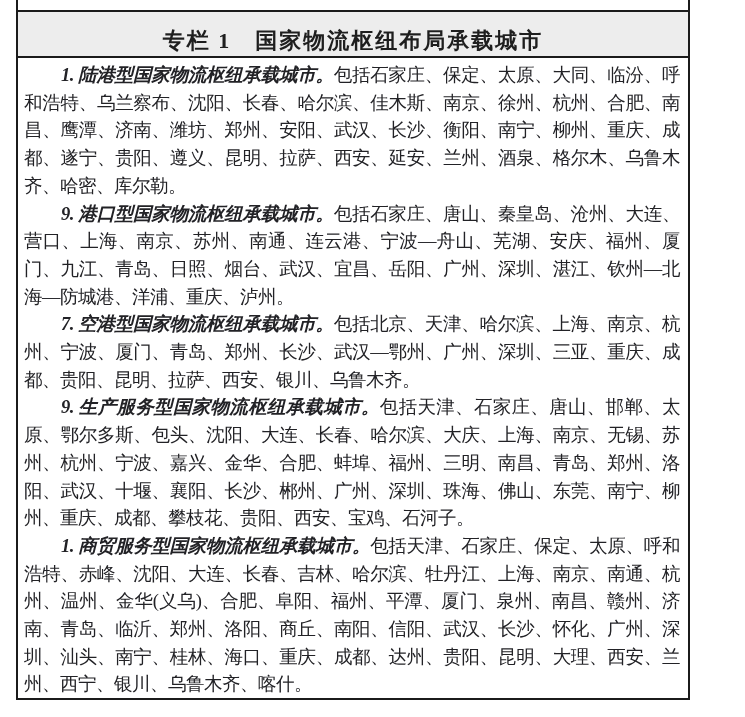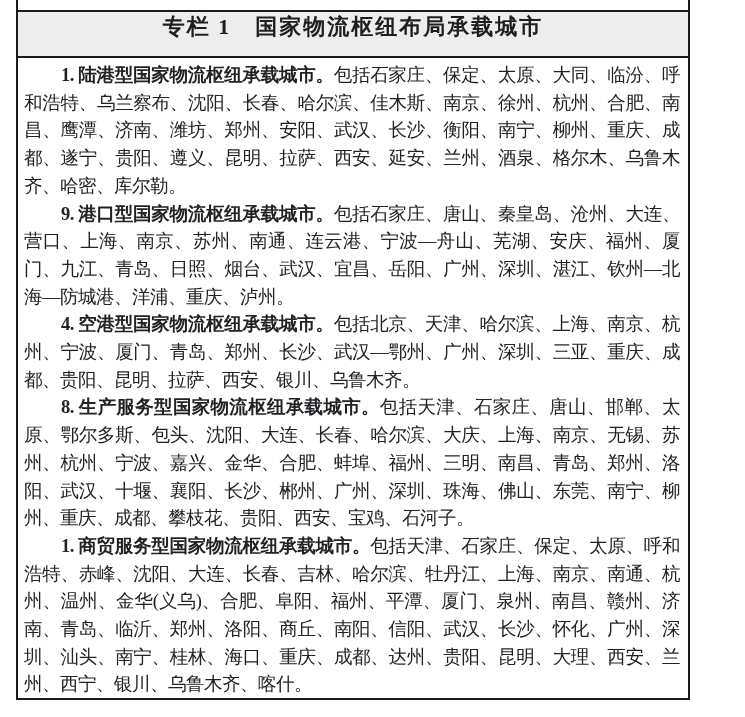--- a/index.html
+++ b/index.html
@@ -32,21 +32,21 @@
     box-sizing: border-box;
     border: 2px solid #1b1b1b;
     background: #ffffff;
   }
   .panel-header {
     box-sizing: border-box;
     height: 46px;
     background: #ededed;
     border-bottom: 2px solid #1b1b1b;
     display: flex;
-    align-items: flex-start;
+    align-items: flex-end;
     justify-content: center;
   }
   .panel-title {
     font-size: 22px;
     font-weight: bold;
     color: #1e1e1e;
     letter-spacing: 2px;
     white-space: pre;
   }
   .panel-body {
@@ -59,32 +59,33 @@
     letter-spacing: -0.5px;
     text-align: justify;
     color: #222226;
   }
   .panel-body p {
     margin: 0;
     text-indent: 2em;
   }
   .sec-heading {
     font-weight: bold;
+    font-style: italic;
   }
 </style>
 </head>
 <body>
 
 <div class="border-stub stub-left"></div>
 <div class="border-stub stub-right"></div>
 
 <div class="panel">
   <div class="panel-header">
     <span class="panel-title">专栏 1　国家物流枢纽布局承载城市</span>
   </div>
   <div class="panel-body">
     <p><b class="sec-heading">1. 陆港型国家物流枢纽承载城市。</b><span>包括石家庄、保定、太原、大同、临汾、呼和浩特、乌兰察布、沈阳、长春、哈尔滨、佳木斯、南京、徐州、杭州、合肥、南昌、鹰潭、济南、潍坊、郑州、安阳、武汉、长沙、衡阳、南宁、柳州、重庆、成都、遂宁、贵阳、遵义、昆明、拉萨、西安、延安、兰州、酒泉、格尔木、乌鲁木齐、哈密、库尔勒。</span></p>
     <p><b class="sec-heading">9. 港口型国家物流枢纽承载城市。</b><span>包括石家庄、唐山、秦皇岛、沧州、大连、营口、上海、南京、苏州、南通、连云港、宁波—舟山、芜湖、安庆、福州、厦门、九江、青岛、日照、烟台、武汉、宜昌、岳阳、广州、深圳、湛江、钦州—北海—防城港、洋浦、重庆、泸州。</span></p>
-    <p><b class="sec-heading">4. 空港型国家物流枢纽承载城市。</b><span>包括北京、天津、哈尔滨、上海、南京、杭州、宁波、厦门、青岛、郑州、长沙、武汉—鄂州、广州、深圳、三亚、重庆、成都、贵阳、昆明、拉萨、西安、银川、乌鲁木齐。</span></p>
-    <p><b class="sec-heading">8. 生产服务型国家物流枢纽承载城市。</b><span>包括天津、石家庄、唐山、邯郸、太原、鄂尔多斯、包头、沈阳、大连、长春、哈尔滨、大庆、上海、南京、无锡、苏州、杭州、宁波、嘉兴、金华、合肥、蚌埠、福州、三明、南昌、青岛、郑州、洛阳、武汉、十堰、襄阳、长沙、郴州、广州、深圳、珠海、佛山、东莞、南宁、柳州、重庆、成都、攀枝花、贵阳、西安、宝鸡、石河子。</span></p>
+    <p><b class="sec-heading">7. 空港型国家物流枢纽承载城市。</b><span>包括北京、天津、哈尔滨、上海、南京、杭州、宁波、厦门、青岛、郑州、长沙、武汉—鄂州、广州、深圳、三亚、重庆、成都、贵阳、昆明、拉萨、西安、银川、乌鲁木齐。</span></p>
+    <p><b class="sec-heading">9. 生产服务型国家物流枢纽承载城市。</b><span>包括天津、石家庄、唐山、邯郸、太原、鄂尔多斯、包头、沈阳、大连、长春、哈尔滨、大庆、上海、南京、无锡、苏州、杭州、宁波、嘉兴、金华、合肥、蚌埠、福州、三明、南昌、青岛、郑州、洛阳、武汉、十堰、襄阳、长沙、郴州、广州、深圳、珠海、佛山、东莞、南宁、柳州、重庆、成都、攀枝花、贵阳、西安、宝鸡、石河子。</span></p>
     <p><b class="sec-heading">1. 商贸服务型国家物流枢纽承载城市。</b><span>包括天津、石家庄、保定、太原、呼和浩特、赤峰、沈阳、大连、长春、吉林、哈尔滨、牡丹江、上海、南京、南通、杭州、温州、金华(义乌)、合肥、阜阳、福州、平潭、厦门、泉州、南昌、赣州、济南、青岛、临沂、郑州、洛阳、商丘、南阳、信阳、武汉、长沙、怀化、广州、深圳、汕头、南宁、桂林、海口、重庆、成都、达州、贵阳、昆明、大理、西安、兰州、西宁、银川、乌鲁木齐、喀什。</span></p>
   </div>
 </div>
 
 </body></html>

